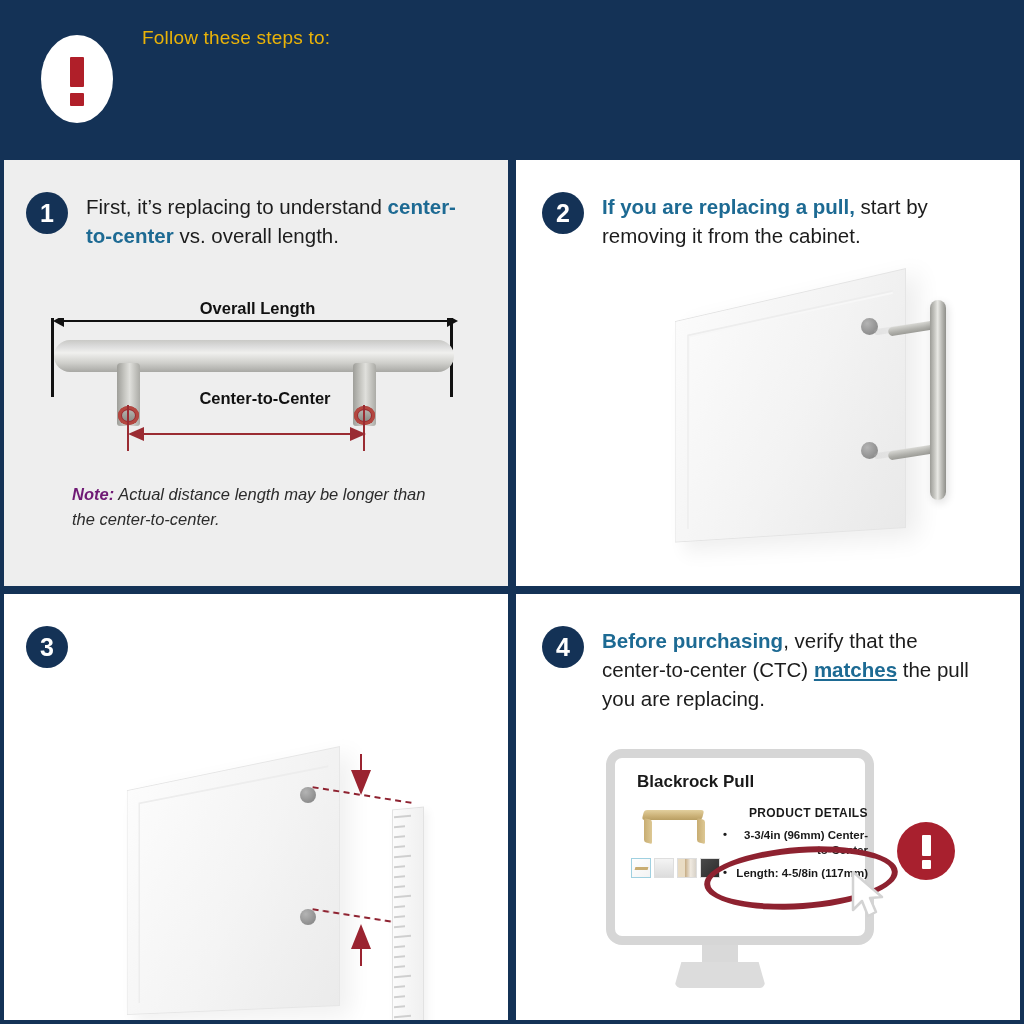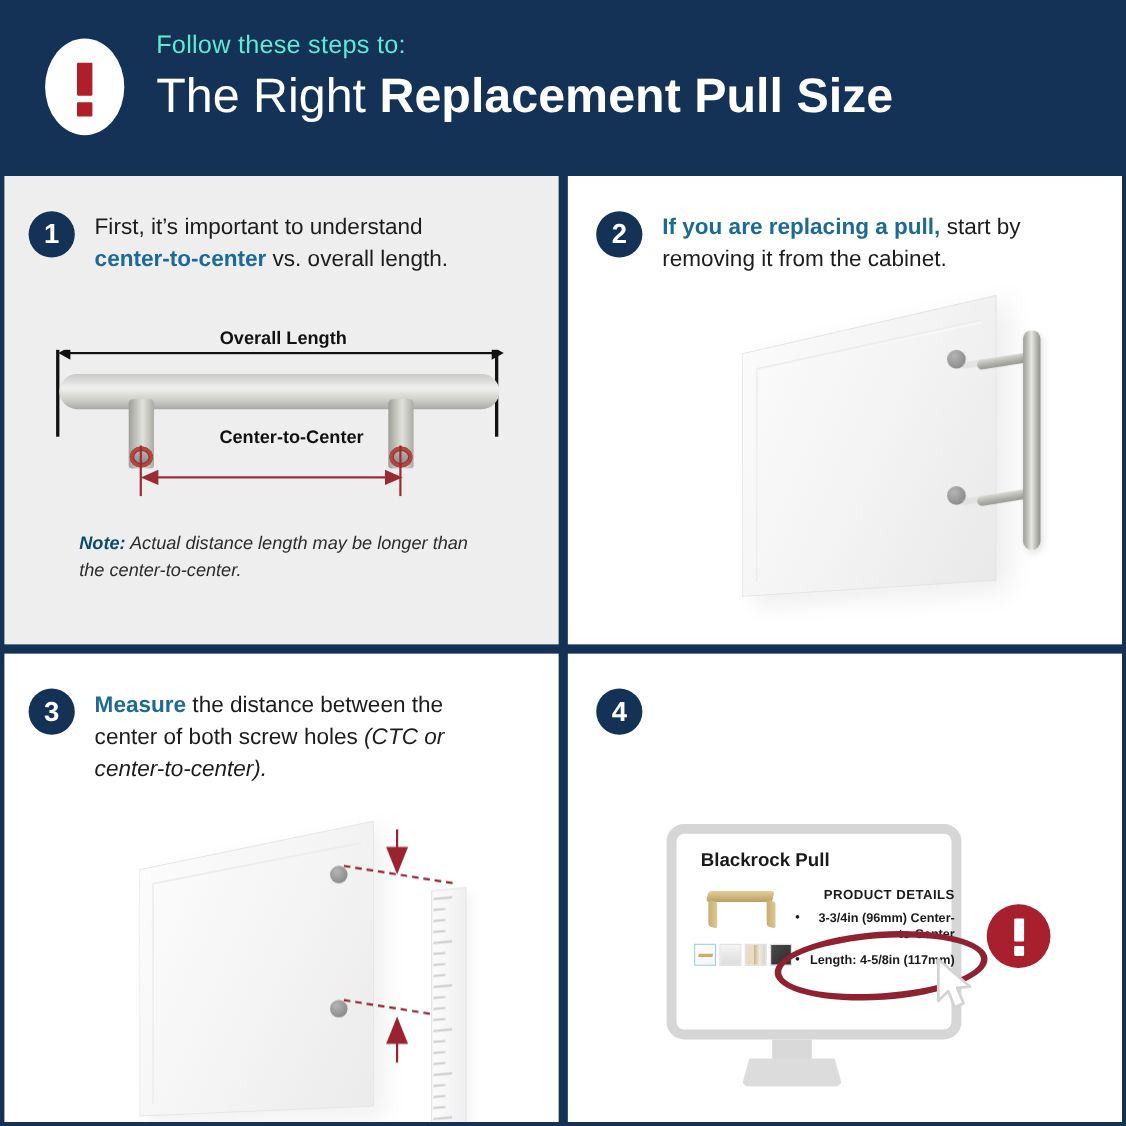--- a/index.html
+++ b/index.html
@@ -31,21 +31,21 @@
     position:relative;width:14px;height:52px;
   }
   .header-icon .bang .bar{
     position:absolute;left:0;top:4px;width:14px;height:30px;background:#b01f29;border-radius:1px;
   }
   .header-icon .bang .dot{
     position:absolute;left:0;top:40px;width:14px;height:13px;background:#b01f29;border-radius:1px;
   }
   .header-text{position:absolute;left:142px;top:26px;}
   .header-kicker{
-    color:#5eead4;font-size:23px;font-weight:400;letter-spacing:0.2px;line-height:1.25;
+    color:#eab308;font-size:19px;font-weight:400;letter-spacing:0.2px;line-height:1.25;
   }
   .header-title{
     color:#ffffff;font-size:44px;line-height:1.22;margin-top:6px;white-space:nowrap;
   }
   .header-title .light{font-weight:400;}
   .header-title .bold{font-weight:700;}
 
   
   .grid{
     position:absolute;left:0;top:160px;width:1024px;height:864px;
@@ -124,21 +124,21 @@
      border-top:7px solid transparent;border-bottom:7px solid transparent;border-right:16px solid #9a2b32;}
   .ctc-ar{position:absolute;right:0;top:0;width:0;height:0;
      border-top:7px solid transparent;border-bottom:7px solid transparent;border-left:16px solid #9a2b32;}
   .stem{position:absolute;width:2px;height:46px;background:#9a2b32;top:100px;}
   .stem.l{left:82px;}
   .stem.r{left:318px;}
   .note{
     position:absolute;left:72px;top:322px;width:380px;
     font-size:16.5px;font-style:italic;line-height:1.5;color:#2b2b2b;
   }
-  .note b{color:#0c4a6e;font-weight:700;font-style:italic;}
+  .note b{color:#701a75;font-weight:700;font-style:italic;}
 
   
   .scene{position:absolute;inset:0;text-align:right;}
   .door2{
     position:absolute;left:88px;top:108px;width:300px;height:258px;
     background:linear-gradient(120deg,#fbfbfb 0%,#f3f3f3 55%,#e9e9e9 100%);
     border:1px solid #e4e4e4;
     transform:perspective(760px) rotateY(-26deg) skewY(-7.5deg);
     transform-origin:right center;
     box-shadow:14px 10px 24px rgba(0,0,0,.07);
@@ -284,33 +284,30 @@
 
   <div class="header">
     <div class="header-icon">
       <span class="bang">
         <span class="bar"></span>
           <span class="dot"></span>
       </span>
     </div>
     <div class="header-text">
       <div class="header-kicker">Follow these steps to:</div>
-      <div class="header-title">
-        <span class="light">The Right </span><span class="bold">Replacement Pull Size</span>
-      </div>
     </div>
   </div>
 
   <div class="grid">
 
     <div class="panel p1">
       <div class="step-head" style="left:26px;top:32px;">
         <div class="badge">1</div>
         <div class="step-copy">
-          <span>First, it’s important to understand </span><span class="tl">center-to-center</span><span> vs. overall length.</span>
+          <span>First, it’s replacing to understand </span><span class="tl">center-to-center</span><span> vs. overall length.</span>
         </div>
       </div>
 
       <div class="dia">
         <div class="tick-l"></div>
         <div class="tick-r"></div>
         <div class="ol-wrap">
           <div class="ol-arrow-l"></div>
             <div class="ol-line"></div>
             <div class="ol-arrow-r"></div>
@@ -363,23 +360,20 @@
         <div class="ghost2 g2"></div>
         <div class="arm2 a1"></div>
         <div class="arm2 a2"></div>
         <div class="pull2"></div>
       </div>
     </div>
 
     <div class="panel p3">
       <div class="step-head" style="left:26px;top:32px;">
         <div class="badge">3</div>
-        <div class="step-copy">
-          <span class="tl">Measure</span><span> the distance between the center of both screw holes </span><span class="it">(CTC or center-to-center).</span>
-        </div>
       </div>
       <div class="scene">
         <div class="door3">
             <div class="inner"></div>
           </div>
         <div class="hole h1"></div>
         <div class="hole h2"></div>
         <div class="dash d1"></div>
         <div class="dash d2"></div>
         <div class="ar-dn">
@@ -412,20 +406,23 @@
             <span class="tk" style="top: 186px; width: 11px;"></span>
             <span class="tk" style="top: 196px; width: 11px;"></span>
             <span class="tk" style="top: 206px; width: 17px;"></span>
           </div>
       </div>
     </div>
 
     <div class="panel p4">
       <div class="step-head" style="left:26px;top:32px;">
         <div class="badge">4</div>
+        <div class="step-copy" style="max-width:385px;">
+          <span class="tl">Before purchasing</span><span>, verify that the center-to-center (CTC) </span><span class="tl-u">matches</span><span> the pull you are replacing.</span>
+        </div>
       </div>
 
       <div class="scene">
         <div class="mon-neck"></div>
         <div class="mon-base"></div>
         <div class="monitor">
           <div class="prod-title">Blackrock Pull</div>
           <div class="prod-img">
             <span class="hbar"></span>
               <span class="leg l"></span>

